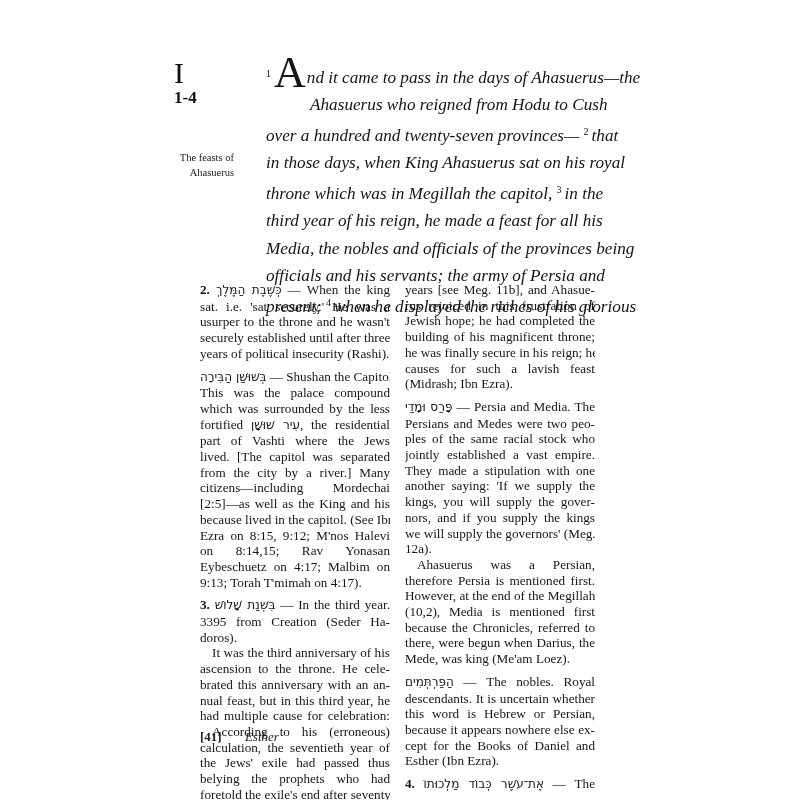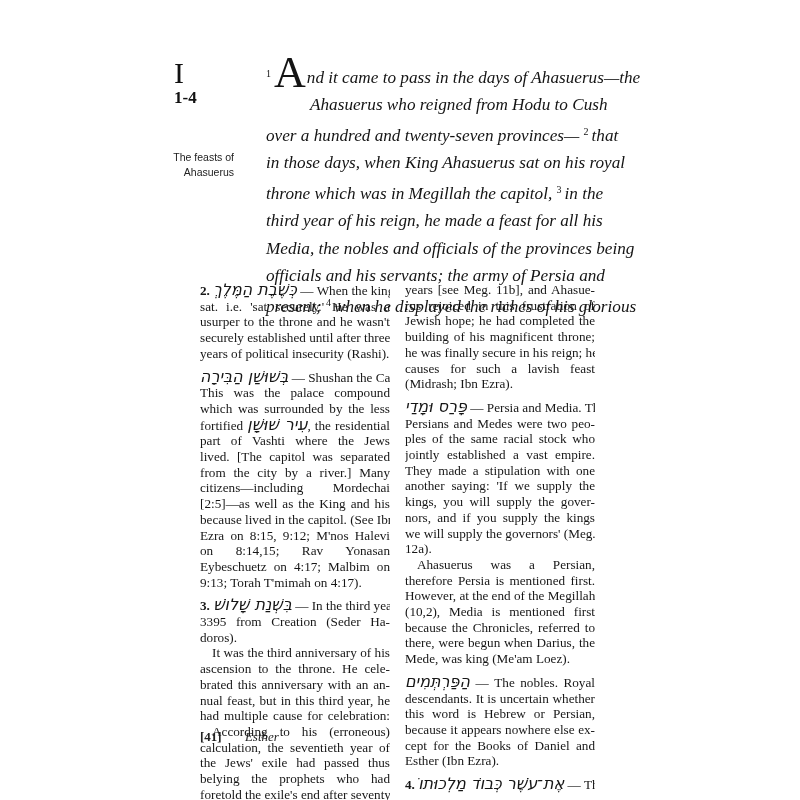--- a/index.html
+++ b/index.html
@@ -37,21 +37,21 @@
       font-family: "Liberation Serif", serif;
       color: #111;
     }
     .margin-note {
       position: absolute;
       left: 172px; top: 150px;
       width: 62px;
       font-size: 10.5px;
       line-height: 15px;
       text-align: right;
-      font-family: Liberation Sans, sans-serif;
+      font-family: Liberation Serif, serif;
       color: #222;
     }
     
     .scripture {
       position: absolute;
       left: 244px; top: 58px;
       width: 346px;
       font-style: italic;
       font-size: 17.2px;
       line-height: 27.1px;
@@ -99,24 +99,23 @@
       text-align-last: justify;
       overflow: hidden;
     }
     .cline.last { text-align-last: left; }
     .cline.pind { padding-left: 12px; }
     .gap { display: block; height: 7px; }
     .b { font-weight: bold; }
     .i { }
     .heb {
       font-family: "DejaVu Sans", sans-serif;
-      font-size: 16px;
+      font-size: 12px;
       direction: rtl;
       unicode-bidi: isolate;
-      font-style: italic;
     }
     
     .footer {
       position: absolute;
       left: 200px; top: 729px;
       font-size: 13px;
       font-family: "Liberation Serif", serif;
       color: #222;
     }
     .footer .folio { font-weight: bold; margin-right: 20px; }

